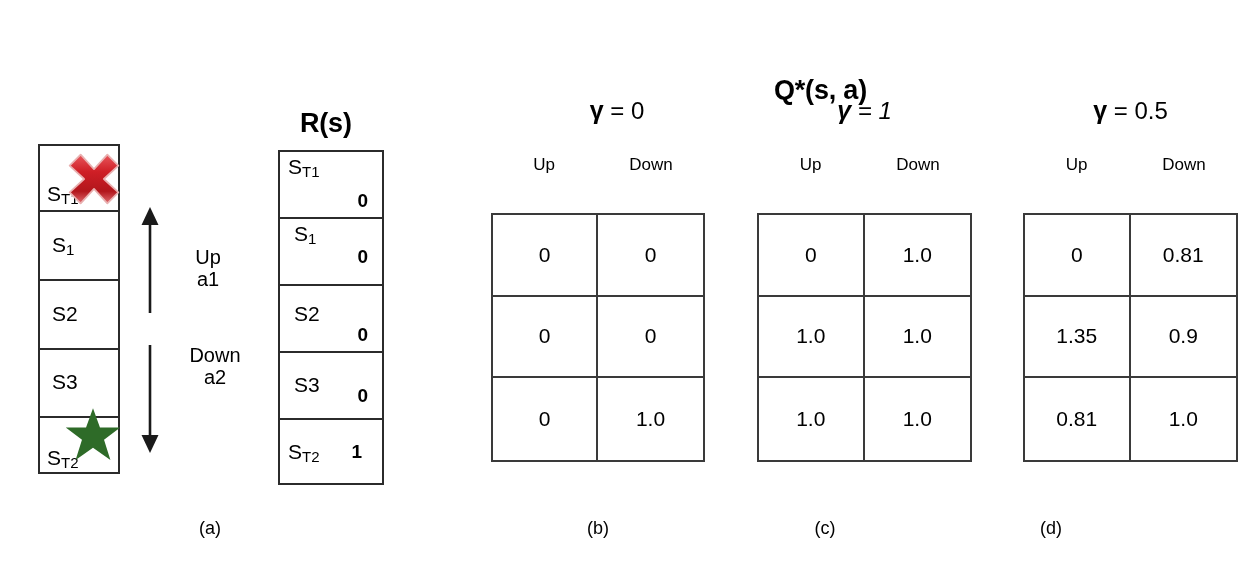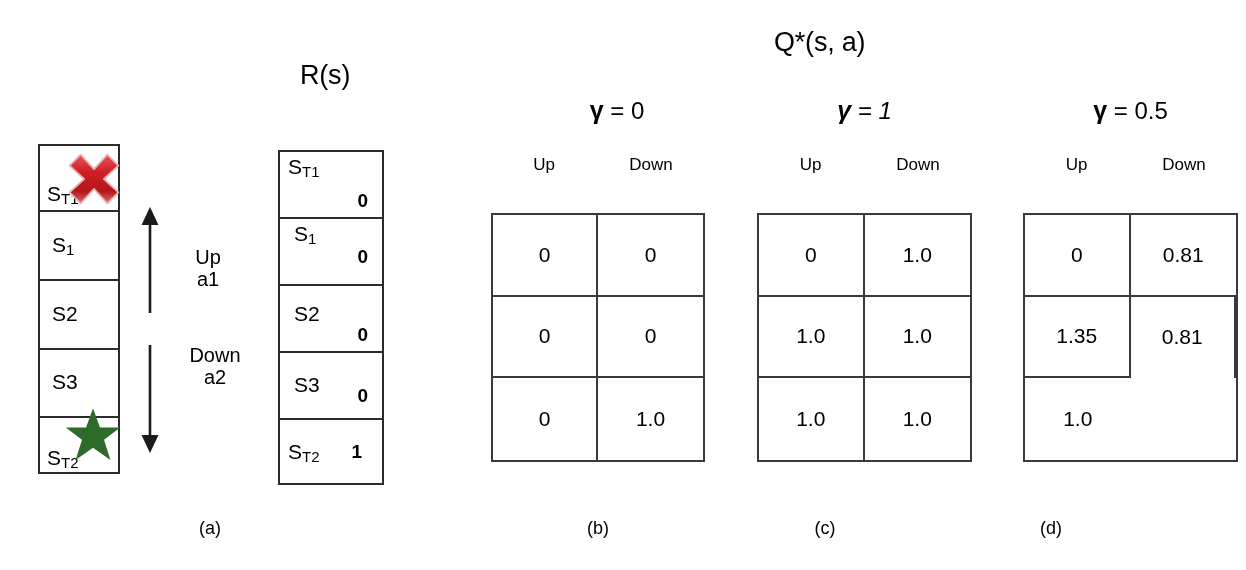--- a/index.html
+++ b/index.html
@@ -15,24 +15,25 @@
     position: relative;
     width: 1246px;
     height: 570px;
     background: #ffffff;
     overflow: hidden;
   }
   .abs { position: absolute; }
 
   
   .ttl-bold {
-    font-weight: normal;
+    font-weight: bold;
     font-size: 27px;
     letter-spacing: -0.2px;
     white-space: nowrap;
+    margin-top: 48px;
   }
   .gamma-head {
     font-size: 24px;
     white-space: nowrap;
   }
   .gamma-head b {
     font-weight: bold;
     font-size: 25px;
   }
   .colhead {
@@ -290,20 +291,21 @@
     <b>γ</b>
     <span>= 0.5</span>
   </div>
   <div class="abs colhead" style="left:1023px; top:155px; width:107px;">Up</div>
   <div class="abs colhead" style="left:1130px; top:155px; width:108px;">Down</div>
 
   <div class="qtable" style="left:1023px; top:213px; width:215px; height:249px;">
     <div class="qcell">0</div>
     <div class="qcell c1">0.81</div>
     <div class="qcell">1.35</div>
+    <div class="qcell c1">0.9</div>
     <div class="qcell r2">0.81</div>
     <div class="qcell c1 r2">1.0</div>
   </div>
 
   <div class="abs caption" style="left:165px; top:518px; width:90px;">(a)</div>
   <div class="abs caption" style="left:553px; top:518px; width:90px;">(b)</div>
   <div class="abs caption" style="left:780px; top:518px; width:90px;">(c)</div>
   <div class="abs caption" style="left:1006px; top:518px; width:90px;">(d)</div>
 
 </div>

